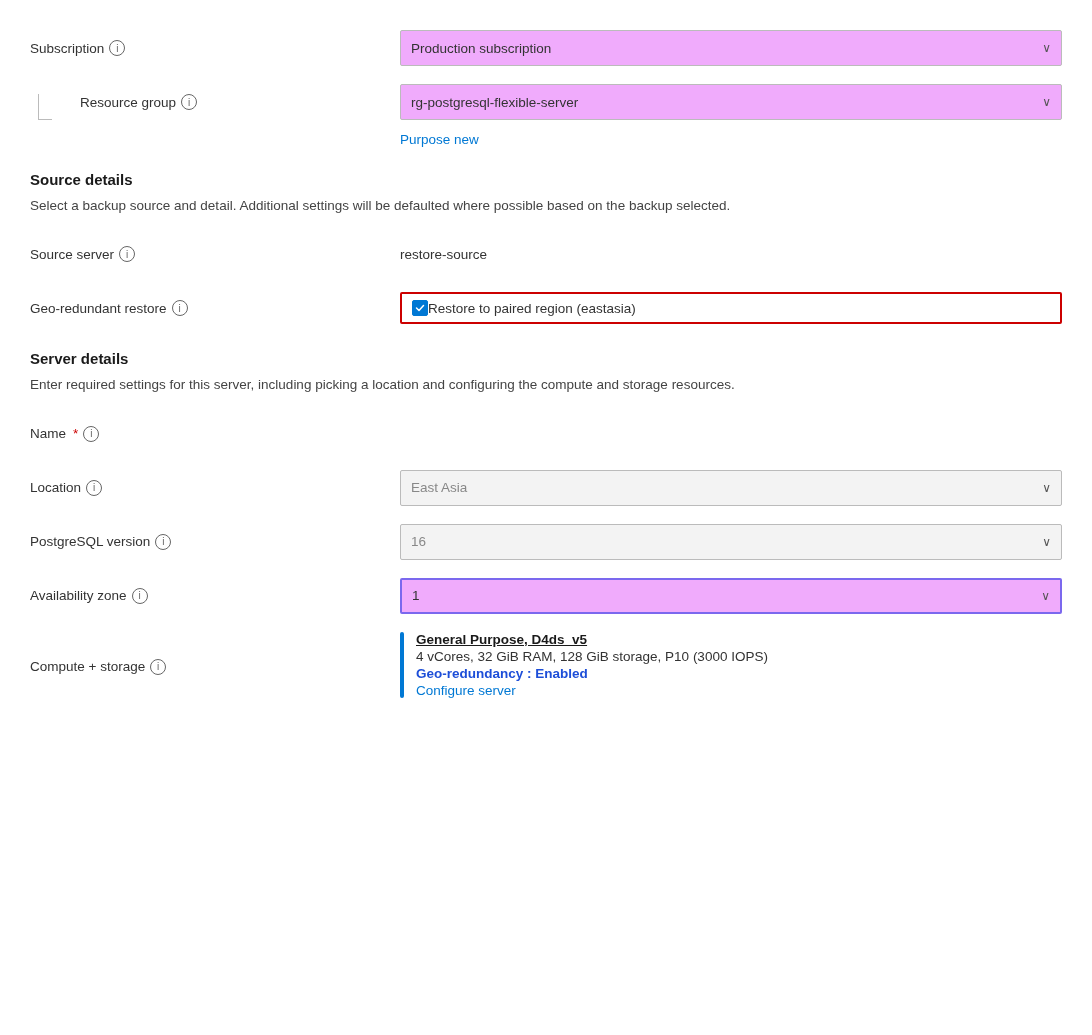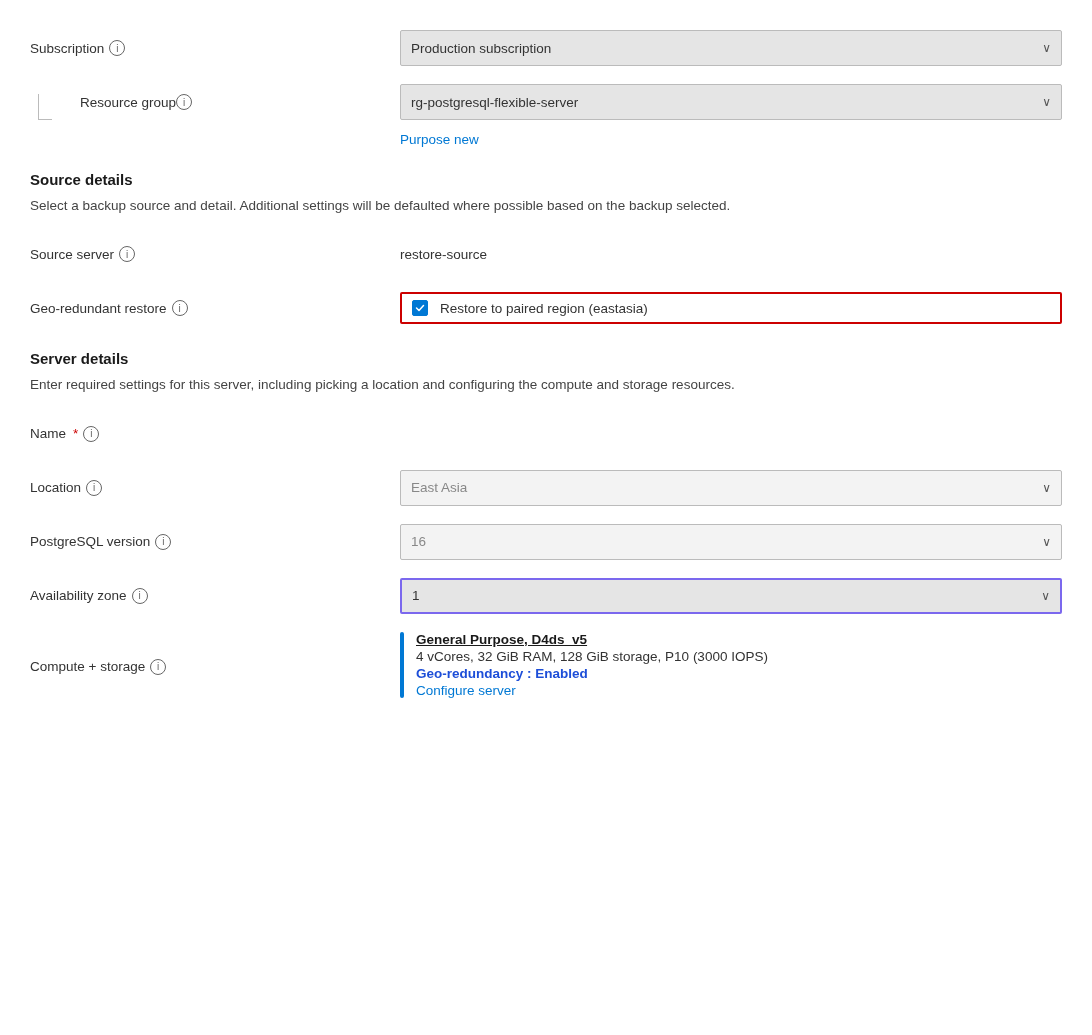--- a/index.html
+++ b/index.html
@@ -66,21 +66,21 @@
     .form-control {
       flex: 1;
       max-width: 700px;
     }
 
     .dropdown {
       width: 100%;
       height: 36px;
       border: 1px solid #bbb;
       border-radius: 2px;
-      background: #e5e5e5;
+      background: #f0abfc;
       padding: 0 10px;
       font-size: 13.5px;
       color: #333;
       display: flex;
       align-items: center;
       justify-content: space-between;
       cursor: pointer;
     }
 
     .dropdown.disabled {
@@ -159,27 +159,28 @@
       margin-bottom: 4px;
     }
 
     .rg-label {
       width: 320px;
       flex-shrink: 0;
       font-size: 13.5px;
       color: #333;
       display: flex;
       align-items: center;
+      gap: 5px;
     }
 
     
     .checkbox-container {
       display: flex;
       align-items: center;
-      gap: 12px;
+      gap: 0;
       border: 2px solid #c00;
       padding: 6px 10px;
       border-radius: 2px;
       cursor: pointer;
     }
 
     .checkbox-box {
       width: 16px;
       height: 16px;
       background: #0078d4;

